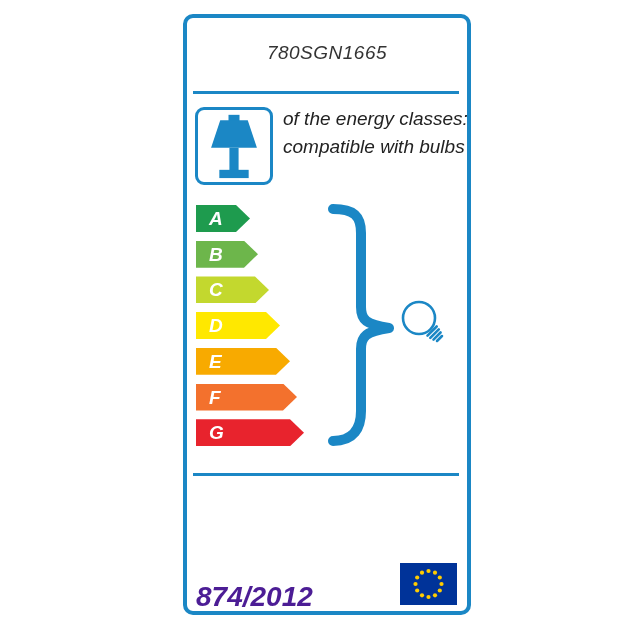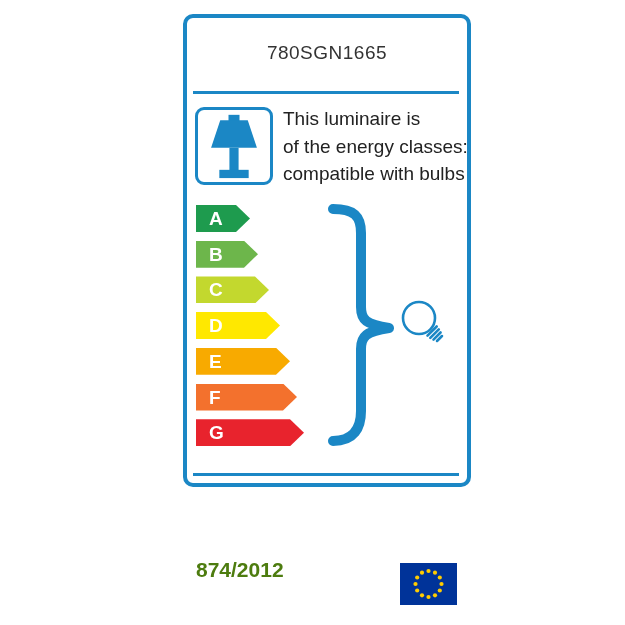--- a/index.html
+++ b/index.html
@@ -1,39 +1,39 @@
 <!DOCTYPE html>
 <html style="--blue: #1b87c5;"><head>
 <meta charset="utf-8">
 <style>
   html,body{margin:0;padding:0;background:#fff;}
   .canvas{position:relative;width:625px;height:625px;background:#fff;overflow:hidden;
           font-family:"Liberation Sans",sans-serif;}
-  .energy-label{position:absolute;left:183px;top:14px;width:288px;height:473px;
-          border:4px solid var(--blue);border-radius:10px;box-sizing:border-box;background:#fff;}
+  .energy-label{position:absolute;left:183px;top:14px;width:288px;height:601px;
+          border:4px solid var(--blue);border-radius:10px;box-sizing:border-box;background:#fff;font-style:italic;}
   .product-code{position:absolute;left:0;right:0;top:24px;text-align:center;
           font-size:19px;letter-spacing:.5px;color:#333;}
   .divider{position:absolute;left:6px;width:266px;height:3px;background:var(--blue);}
   .divider-top{top:73px;}
   .divider-bottom{top:455px;}
   .lamp-box{position:absolute;left:8px;top:89px;width:78px;height:78px;box-sizing:border-box;
           border:3px solid var(--blue);border-radius:9px;display:flex;align-items:center;justify-content:center;}
   .lamp-box svg .lampfill{fill:var(--blue);}
   .compat-text{position:absolute;left:96px;top:87px;font-size:19px;line-height:27.5px;
           color:#222;white-space:nowrap;}
   .class-list{position:absolute;left:9px;top:187px;width:140px;height:245px;}
   .arrow{position:absolute;left:0;height:27px;
           clip-path:polygon(0 0,calc(100% - 14px) 0,100% 50%,calc(100% - 14px) 100%,0 100%);}
   .arrow-letter{position:absolute;left:13px;top:0;line-height:27px;font-size:19px;
           font-weight:bold;color:#fff;}
   .brace-svg{position:absolute;left:140px;top:183px;}
   .brace-svg path{stroke:var(--blue);fill:none;stroke-width:10;stroke-linecap:round;stroke-linejoin:round;}
   .bulb-svg{position:absolute;left:208px;top:275px;}
   .bulb-svg circle,.bulb-svg line{stroke:var(--blue);fill:none;stroke-linecap:round;}
-  .regulation{position:absolute;left:9px;top:540px;font-size:21px;font-weight:bold;color:#4d7c0f;}
+  .regulation{position:absolute;left:9px;top:563px;font-size:28px;font-weight:bold;color:#4c1d95;}
   .eu-flag{position:absolute;left:213px;top:545px;width:57px;height:42px;}
 </style>
 </head>
 <body>
 
 <div class="canvas">
   <div class="energy-label">
 
     <div class="product-code">780SGN1665</div>
 
@@ -42,21 +42,20 @@
     <div class="lamp-box">
       <svg width="66" height="66" viewBox="0 0 72 72">
         <rect class="lampfill" x="30" y="2" width="12" height="10"></rect>
         <polygon class="lampfill" points="21,8 51,8 61,38 11,38"></polygon>
         <rect class="lampfill" x="31" y="38" width="10" height="26"></rect>
         <rect class="lampfill" x="20" y="62" width="32" height="9"></rect>
       </svg>
     </div>
 
     <div class="compat-text">
-      <div>This luminaire is</div>
       <div>of the energy classes:</div>
       <div>compatible with bulbs</div>
     </div>
 
     <div class="class-list">
         <div class="arrow" style="top: 0px; width: 54px; background: rgb(30, 155, 78);">
           <span class="arrow-letter">A</span>
         </div>
         <div class="arrow" style="top: 35.7px; width: 62px; background: rgb(109, 182, 75);">
           <span class="arrow-letter">B</span>

